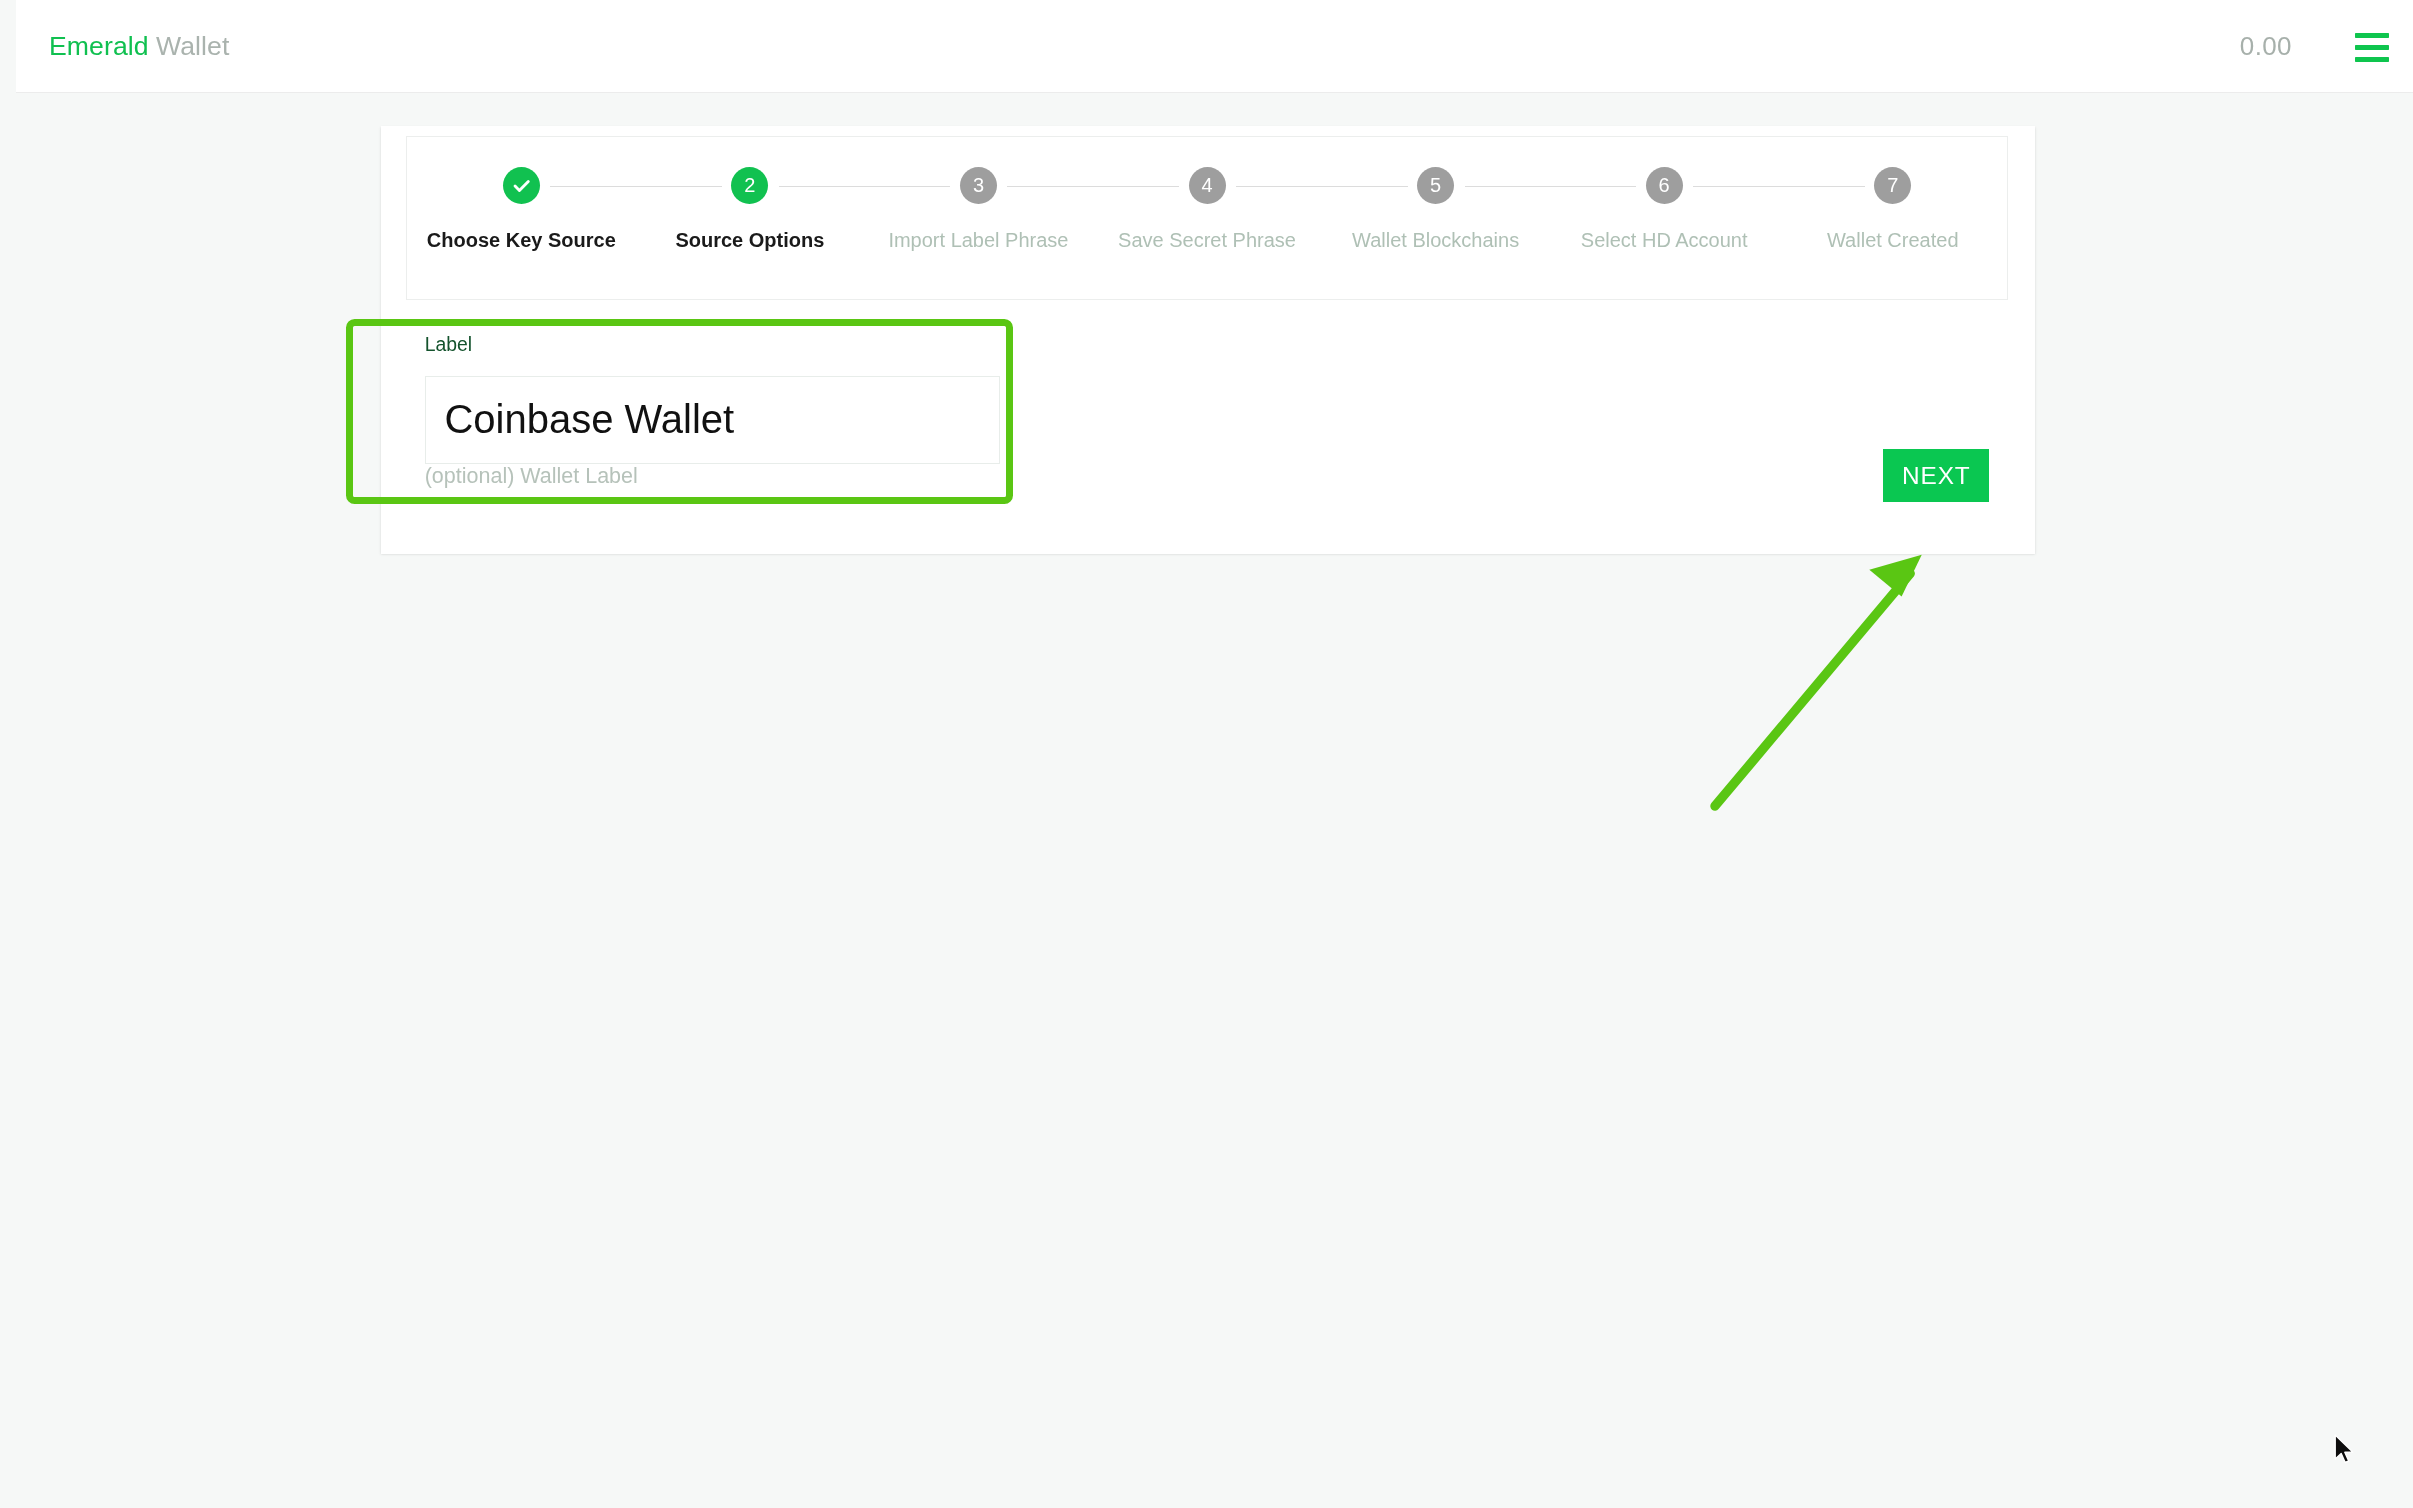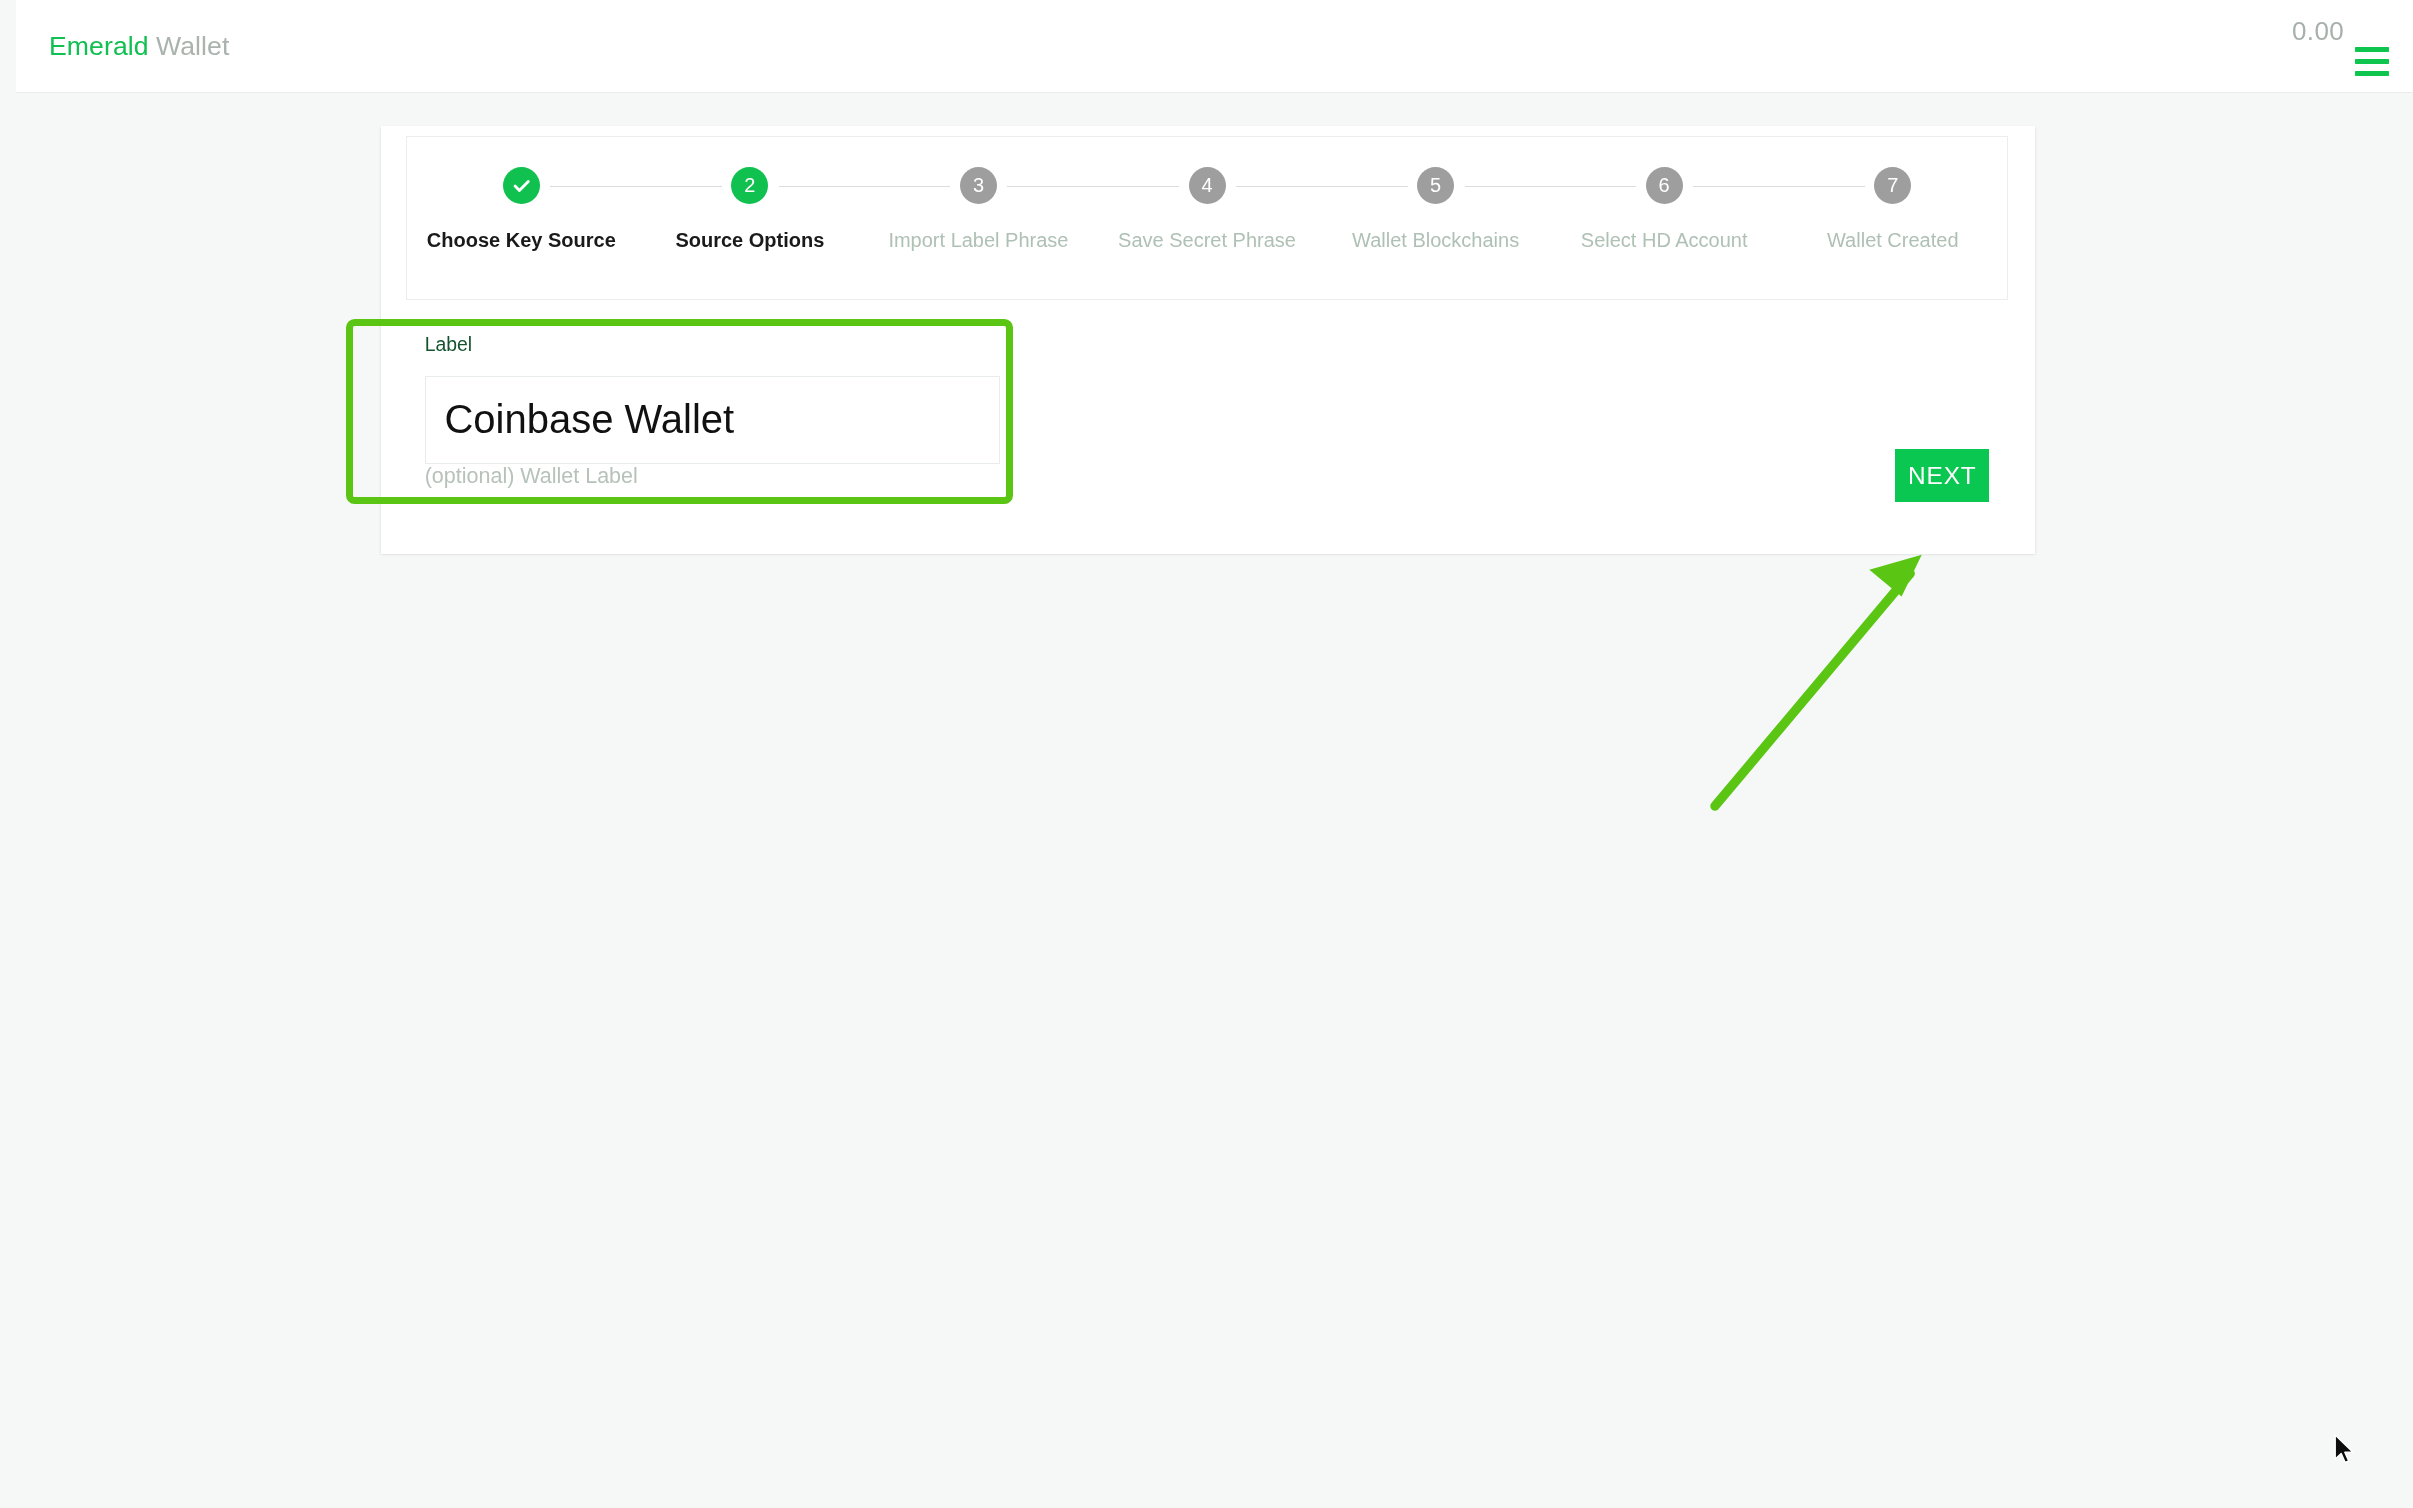--- a/index.html
+++ b/index.html
@@ -32,23 +32,22 @@
     margin-left: 33px;
     font-size: 26.6px;
     letter-spacing: 0.1px;
     white-space: nowrap;
   }
   .brand .brand-primary { color: #10c050; }
   .brand .brand-secondary { color: #aab3ae; margin-left: 7.2px; }
 
   .header-right {
     display: flex;
-    align-items: flex-start;
+    align-items: flex-end;
     margin-right: 40px;
-    flex-direction: column;
   }
   .balance {
     font-size: 26px;
     color: #a7b0ab;
     letter-spacing: 0.4px;
   }
   .menu-button {
     margin-left: 63px;
     width: 34px;
     height: 29px;
@@ -185,21 +184,21 @@
   }
   .helper-text {
     font-size: 21.5px;
     color: #b6c2ba;
   }
 
   .next-button {
     position: absolute;
     right: 18.7px;
     top: 136px;
-    width: 94px;
+    width: 106px;
     height: 53px;
     background: #0ac751;
     color: #ffffff;
     font-size: 24.4px;
     letter-spacing: 0.9px;
     border: none;
     cursor: pointer;
     display: flex;
     align-items: center;
     justify-content: center;

